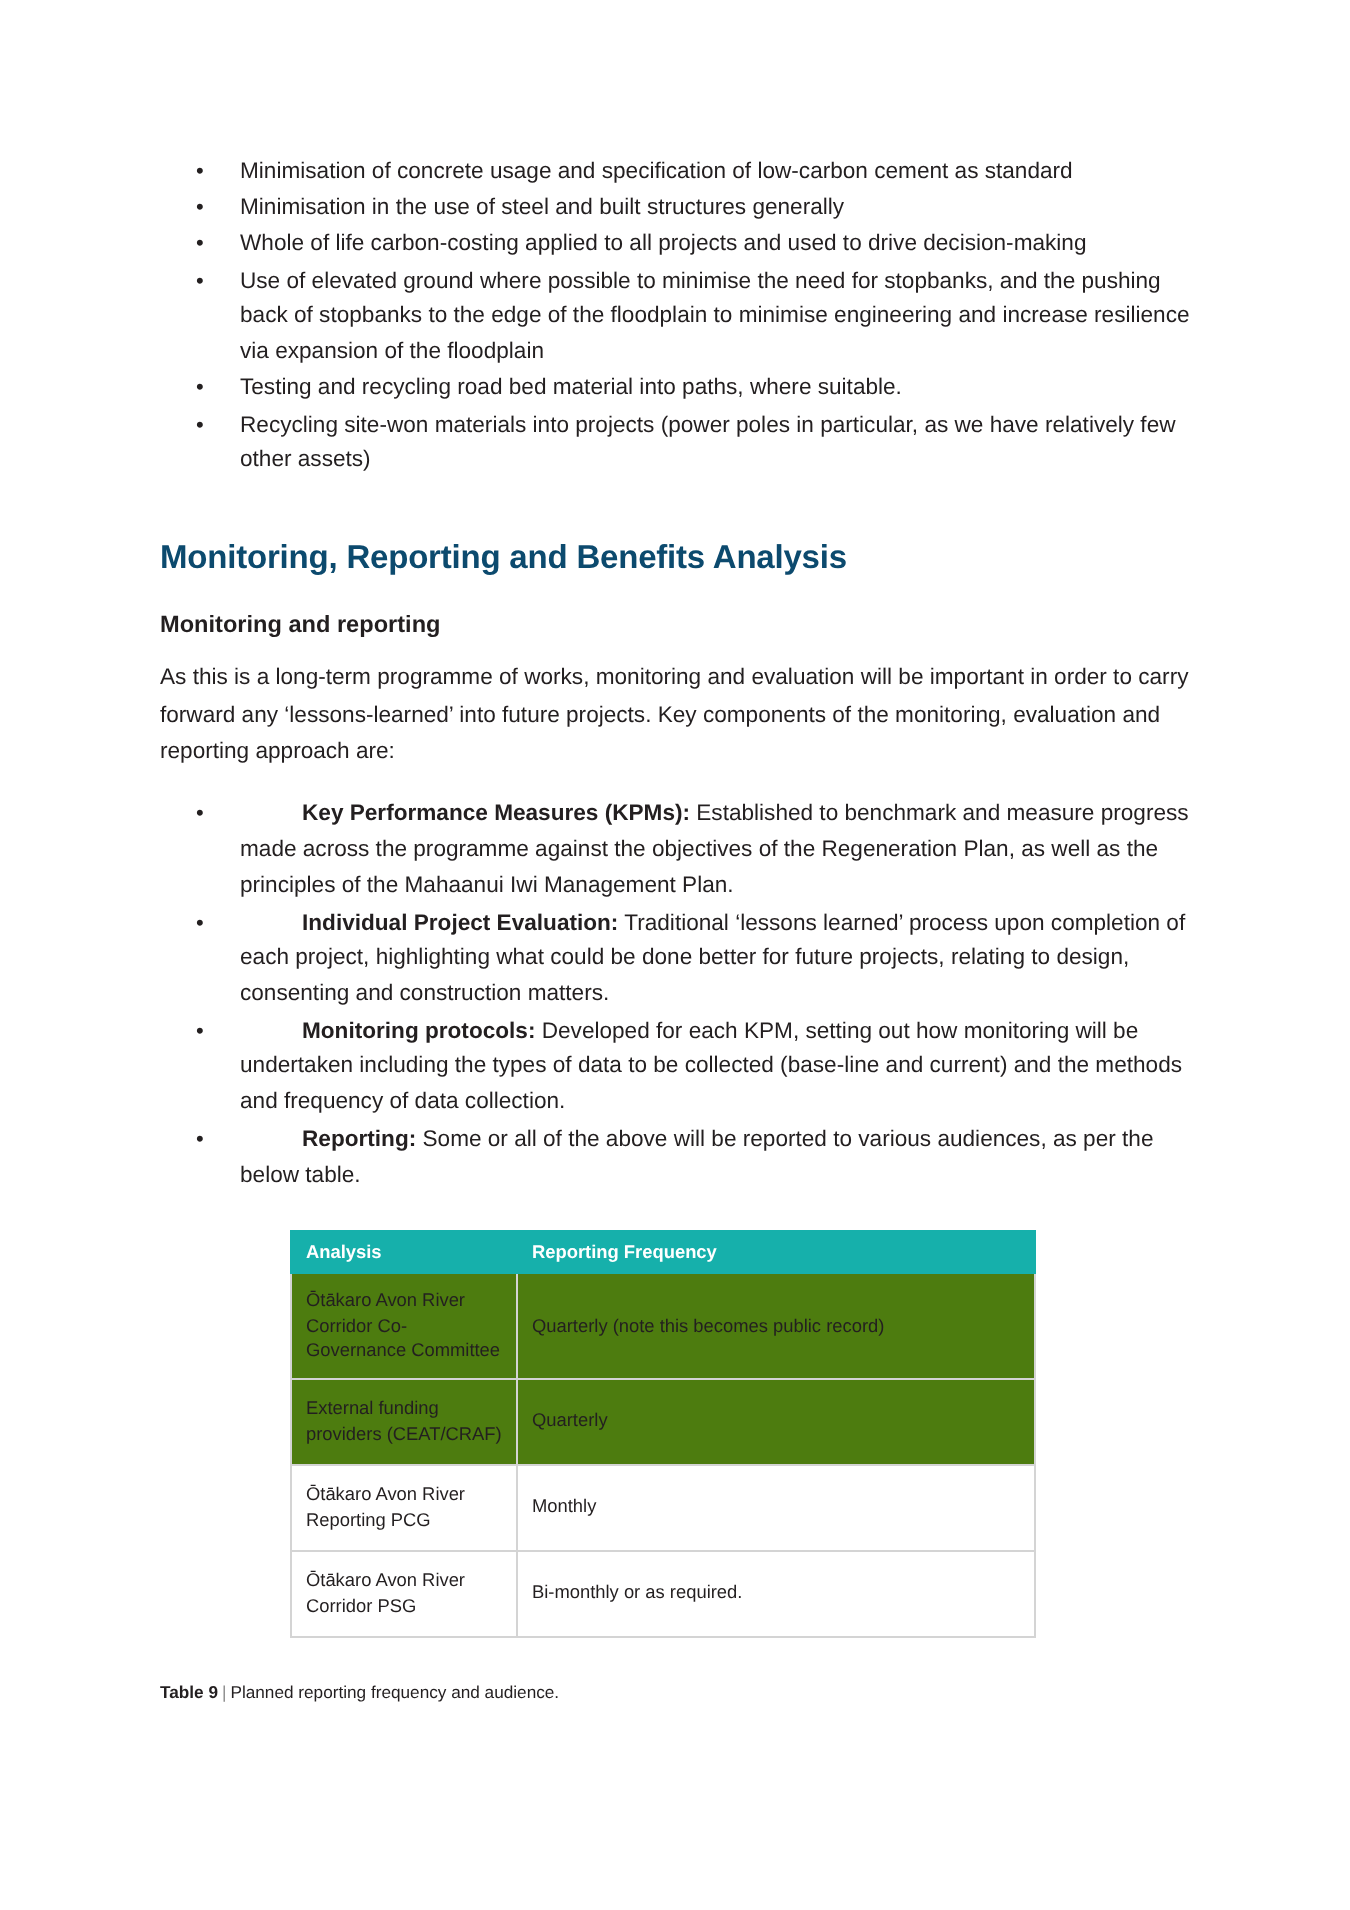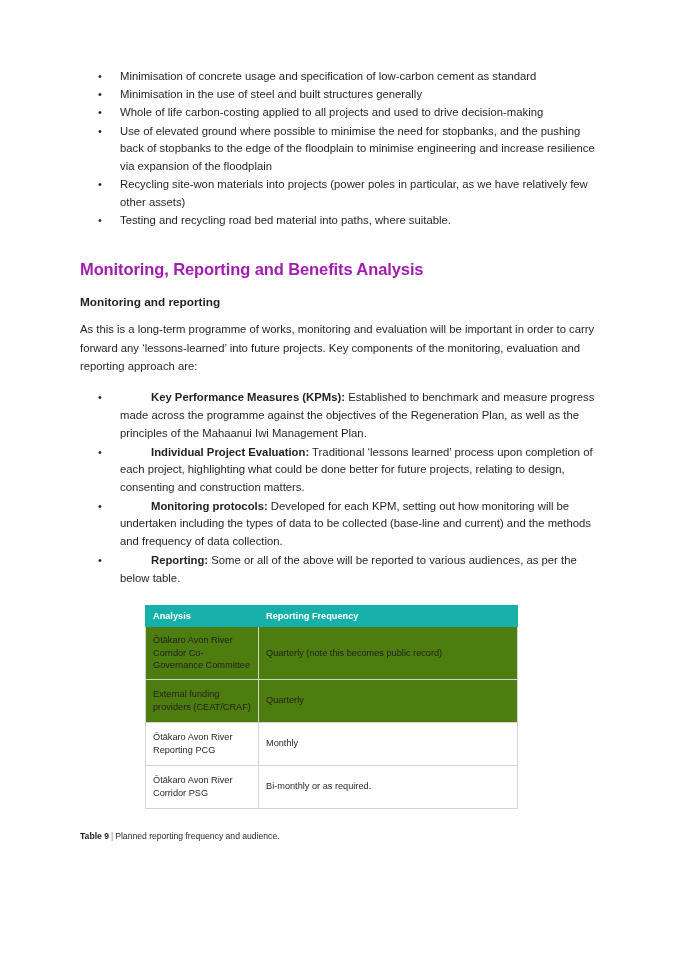--- a/index.html
+++ b/index.html
@@ -13,21 +13,21 @@
     height: 955px;
     background: #ffffff;
     margin: 0 auto;
     font-family: "Liberation Sans", sans-serif;
     color: #231f20;
     overflow: hidden;
   }
   .content {
     position: absolute;
     left: 80px;
-    top: 68px;
+    top: 78px;
     width: 515px;
   }
 
   ul.bullets {
     list-style: none;
     margin: 0;
     padding: 0;
   }
   ul.bullets > li {
     position: relative;
@@ -41,21 +41,21 @@
     content: "\2022";
     position: absolute;
     left: 18px;
     top: 0;
     font-size: 11px;
     line-height: 1.57;
     color: #231f20;
   }
 
   h2.section-heading {
-    color: #a21caf;
+    color: #0c4a6e;
     font-size: 16.5px;
     font-weight: bold;
     margin: 30px 0 0 0;
     letter-spacing: -0.1px;
   }
   h3.sub-heading {
     font-size: 11.8px;
     font-weight: bold;
     margin: 16px 0 0 0;
     color: #231f20;
@@ -126,22 +126,22 @@
 <body>
 
 <div class="page">
   <div class="content">
 
     <ul class="bullets">
       <li>Minimisation of concrete usage and specification of low-carbon cement as standard</li>
       <li>Minimisation in the use of steel and built structures generally</li>
       <li>Whole of life carbon-costing applied to all projects and used to drive decision-making</li>
       <li>Use of elevated ground where possible to minimise the need for stopbanks, and the pushing back of stopbanks to the edge of the floodplain to minimise engineering and increase resilience via expansion of the floodplain</li>
+      <li>Testing and recycling road bed material into paths, where suitable.</li>
       <li>Recycling site-won materials into projects (power poles in particular, as we have relatively few other assets)</li>
-      <li>Testing and recycling road bed material into paths, where suitable.</li>
     </ul>
 
     <h2 class="section-heading">Monitoring, Reporting and Benefits Analysis</h2>
 
     <h3 class="sub-heading">Monitoring and reporting</h3>
 
     <p class="body-para">As this is a long-term programme of works, monitoring and evaluation will be important in order to carry forward any ‘lessons-learned’ into future projects.   Key components of the monitoring, evaluation and reporting approach are:</p>
 
     <ul class="bullets spaced">
       <li><span class="lead">Key Performance Measures (KPMs):</span><span> Established to benchmark and measure progress made across the programme against the objectives of the Regeneration Plan, as well as the principles of the Mahaanui Iwi Management Plan.</span></li>

